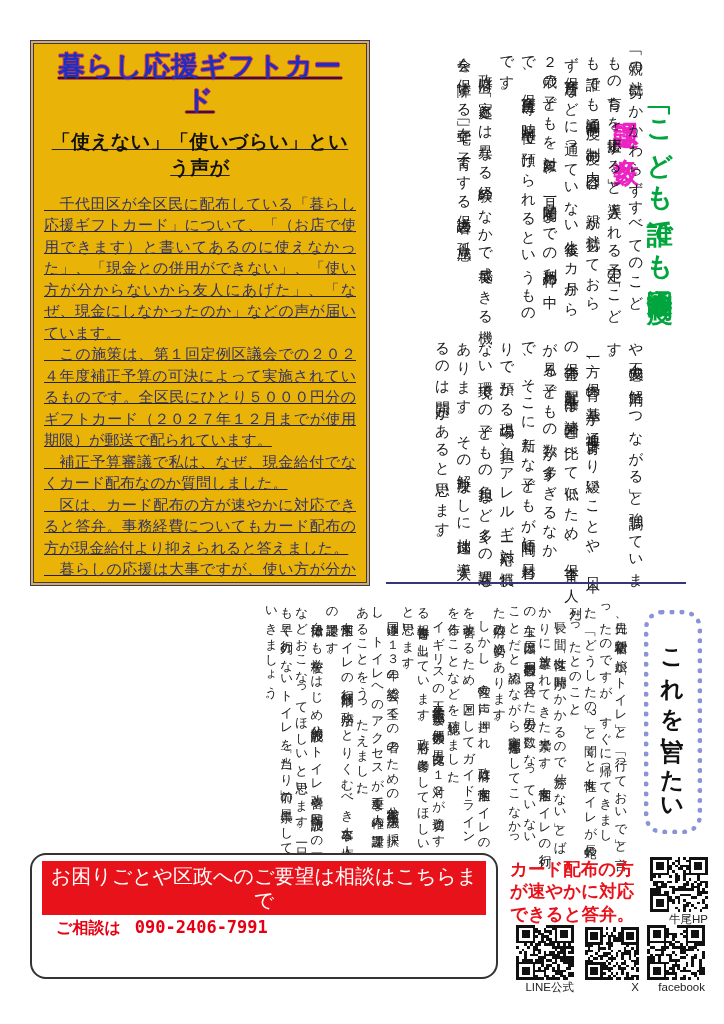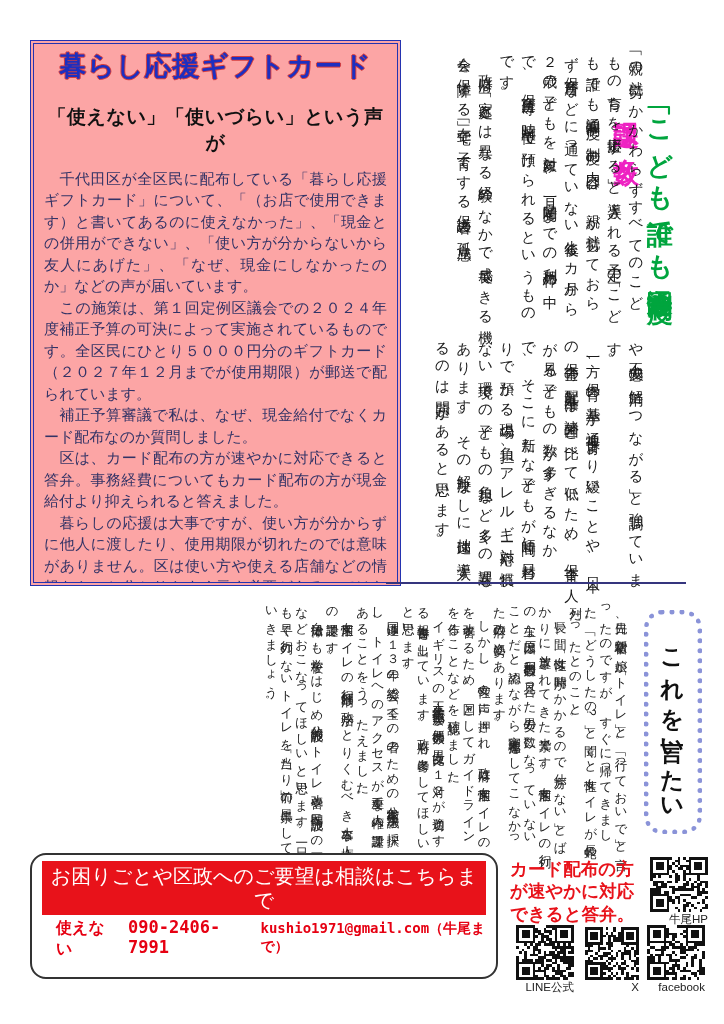--- a/index.html
+++ b/index.html
@@ -3,32 +3,32 @@
 <meta charset="utf-8">
 <style>
   html,body{margin:0;padding:0;background:#e9e9e9;}
   .page{
     position:relative;width:724px;height:1024px;background:#ffffff;
     margin:0 auto;overflow:hidden;
     font-family:"Liberation Sans",sans-serif;color:#222;
   }
   
   .gift-box{
-    position:absolute;left:30px;top:40px;width:371px;height:546px;
+    position:absolute;left:30px;top:40px;width:340px;height:546px;
     border:4px double #2433b0;box-sizing:border-box;
-    padding:6px 10px 6px 10px;overflow:hidden;background:#fca5a5;
+    padding:6px 10px 6px 10px;overflow:hidden;background:#eab308;text-decoration:underline;
   }
   .gift-title{
     text-align:center;font-size:27px;font-weight:bold;color:#1d2fc0;
     letter-spacing:1px;line-height:1.25;
     text-shadow:1px 0 #d64040,-1px 0 #d64040,0 1px #d64040,0 -1px #d64040;
   }
   .gift-subtitle{
     text-align:center;font-size:19px;font-weight:bold;color:#111;
-    margin-top:20px;letter-spacing:0.5px;
+    margin-top:11px;letter-spacing:0.5px;
   }
   .gift-body{
     margin-top:12px;font-size:15px;line-height:21.5px;color:#333366;
     text-align:justify;white-space:pre-wrap;letter-spacing:0;
   }
   
   .v{writing-mode:vertical-rl;text-orientation:mixed;white-space:pre-wrap;}
   .article-title{
     position:absolute;top:58px;right:14px;height:560px;
     font-size:26px;font-weight:bold;letter-spacing:3px;line-height:1.3;
@@ -131,23 +131,22 @@
 　長い間、「女性は時間がかかるので仕方がない」とばかりに放置されてきた光景です。女性用トイレの行列の主な原因は利用者数に見合った男女の数になっていないことだと認めながら実態把握をしてこなかった政府の姿勢にあります。
 　しかし、女性の声に押され、政府は女性用トイレの行列問題を改善するため、国としてガイドラインを作ることなどを確認しました。
 　イギリスの王立公衆衛生協会が便器数の男女比は１対２が適切とする報告書を出しています。政府も参考にしてほしいと思います。
 　国連は１３年の総会で「全ての者のための公衆衛生」決議を採択し、トイレへのアクセスが重要な人権の課題であることをうったえました。
 　女性用トイレの行列解消は政治がとりくむべき大事な人権の課題です。
 　自治体でも学校をはじめ公的施設のトイレ改善や民間施設への要請などおこなってほしいと思います。一日も早く行列のないトイレを「当たり前」の風景にしていきましょう。</div>
 
   <div class="consult-box">
     <div class="consult-banner">お困りごとや区政へのご要望は相談はこちらまで</div>
     <div class="consult-contact">
-      <span class="contact-label">使えない</span>
+      <span class="contact-label">ご相談は</span>
       <span class="contact-phone">090-2406-7991</span>
-      <span class="contact-email">kushio1971@gmail.com（牛尾まで）</span>
     </div>
   </div>
 
   <div class="qr-notice">カード配布の方が速やかに対応できると答弁。</div>
 
   <div class="qr-item qr-ushio">
     <span class="qr-img">
         <svg xmlns="http://www.w3.org/2000/svg" viewBox="0 0 21 21" preserveAspectRatio="none" shape-rendering="crispEdges">
           <rect width="21" height="21" fill="#ffffff"></rect>
           <g fill="#111111">

